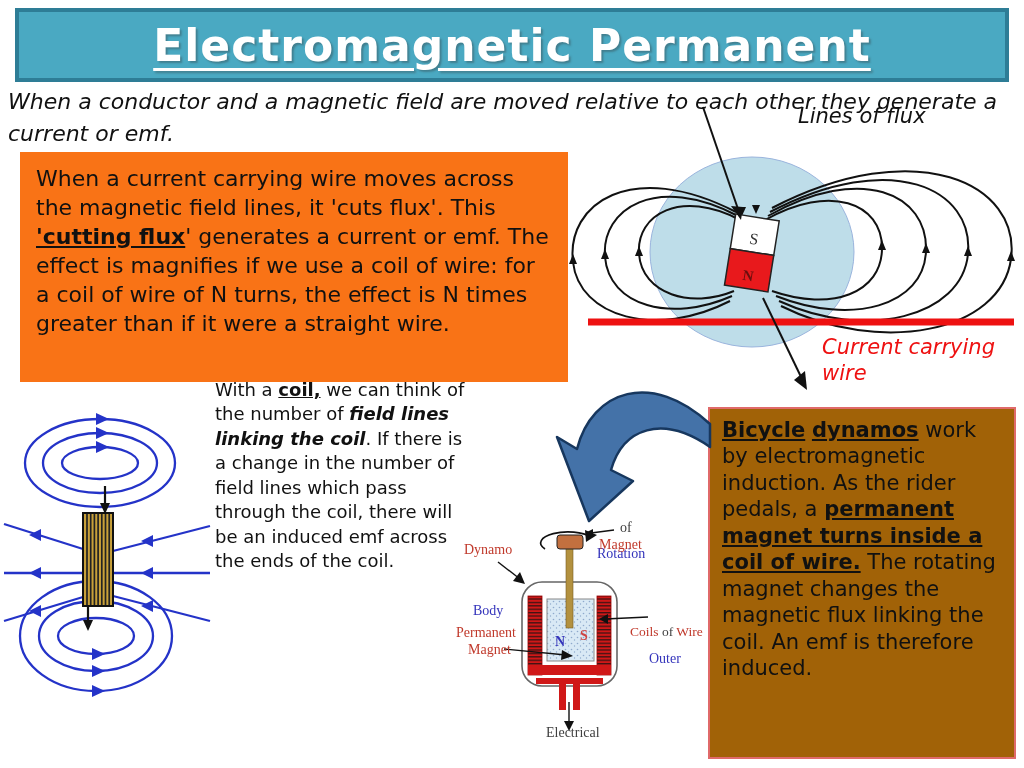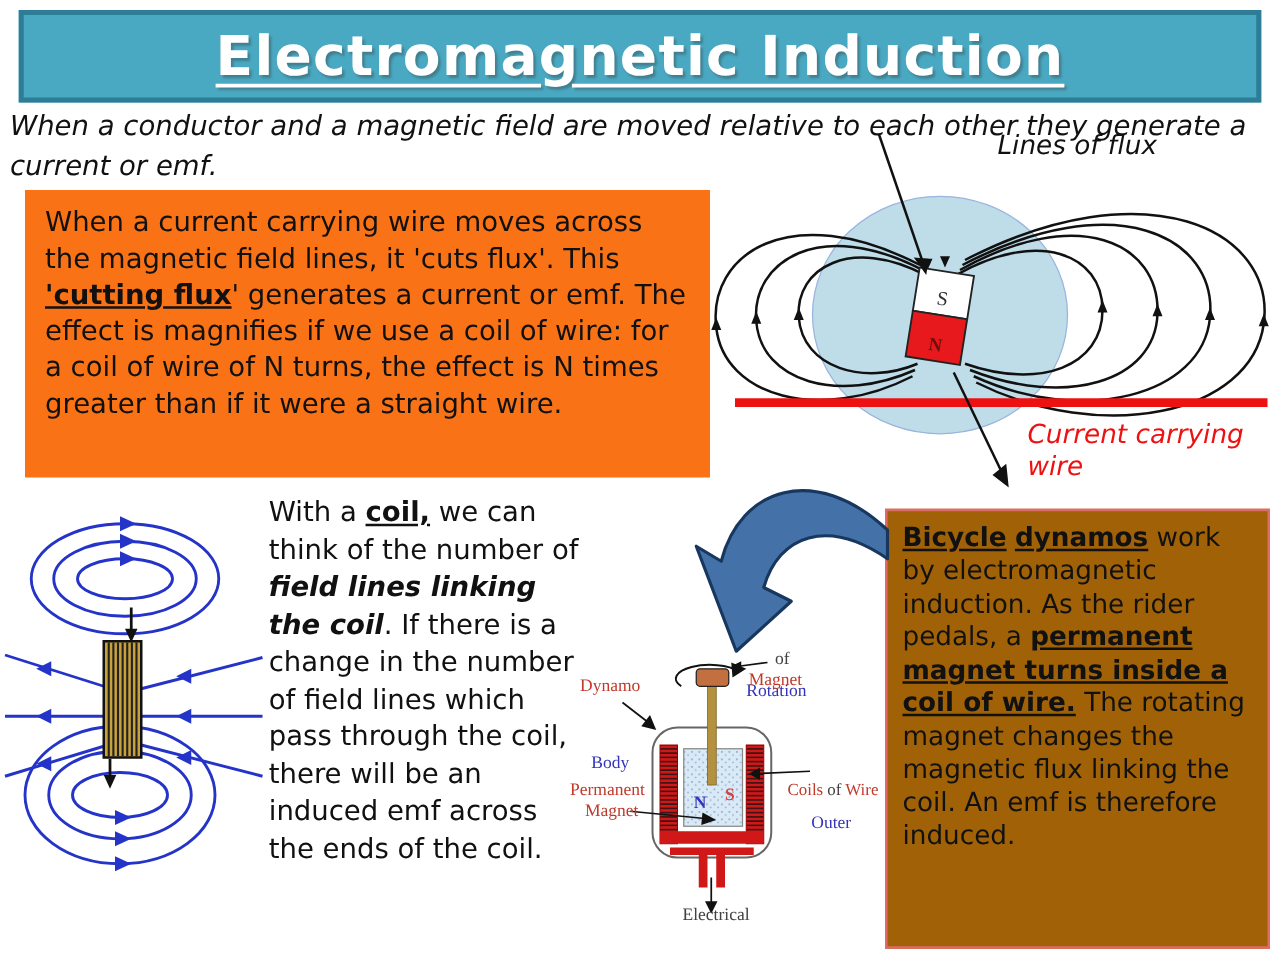--- a/index.html
+++ b/index.html
@@ -24,22 +24,22 @@
     font-size:22px;font-style:italic;font-weight:500;line-height:1.45;
   }
   
   .blue-box{
     position:absolute;left:20px;top:152px;width:548px;height:230px;
     background:#f97316;box-sizing:border-box;padding:12px 16px;
     font-size:22px;line-height:1.32;
   }
   
   .coil-text{
-    position:absolute;left:215px;top:396px;width:256px;
-    font-size:22px;line-height:1.36;
+    position:absolute;left:215px;top:378px;width:256px;
+    font-size:18px;line-height:1.36;
   }
   
   .pink-box{
     position:absolute;left:708px;top:407px;width:308px;height:352px;
     background:#a16207;border:2px solid #e06a6a;box-sizing:border-box;
     padding:8px 12px;font-size:21px;line-height:1.26;
   }
   .bu{font-weight:bold;text-decoration:underline;}
   .bi{font-weight:bold;font-style:italic;}
   
@@ -55,21 +55,21 @@
   }
   .lred{color:#c0392b;} .lblue{color:#3333bb;margin-top:44px;} .lblk{color:#404040;}
   svg{position:absolute;overflow:visible;}
 </style>
 </head>
 <body>
 
 <div class="slide">
 
   <div class="banner">
-    <div class="banner-title">Electromagnetic Induction</div>
+    <div class="banner-title">Electromagnetic Permanent</div>
   </div>
 
   <div class="intro">When a conductor and a magnetic field are moved relative to each other they generate a current or emf.</div>
 
   <div class="blue-box">
     <span>When a current carrying wire moves across the magnetic field lines, it 'cuts flux'. This </span><span class="bu">'cutting flux</span><span>' generates a current or emf. The effect is magnifies if we use a coil of wire: for a coil of wire of N turns, the effect is N times greater than if it were a straight wire.</span>
   </div>
 
   <svg style="left:580px;top:95px" width="444" height="305" viewBox="580 95 444 305">
     <ellipse cx="752" cy="252" rx="102" ry="95" fill="#bedde9" stroke="#9ab4dd" stroke-width="1"></ellipse>

